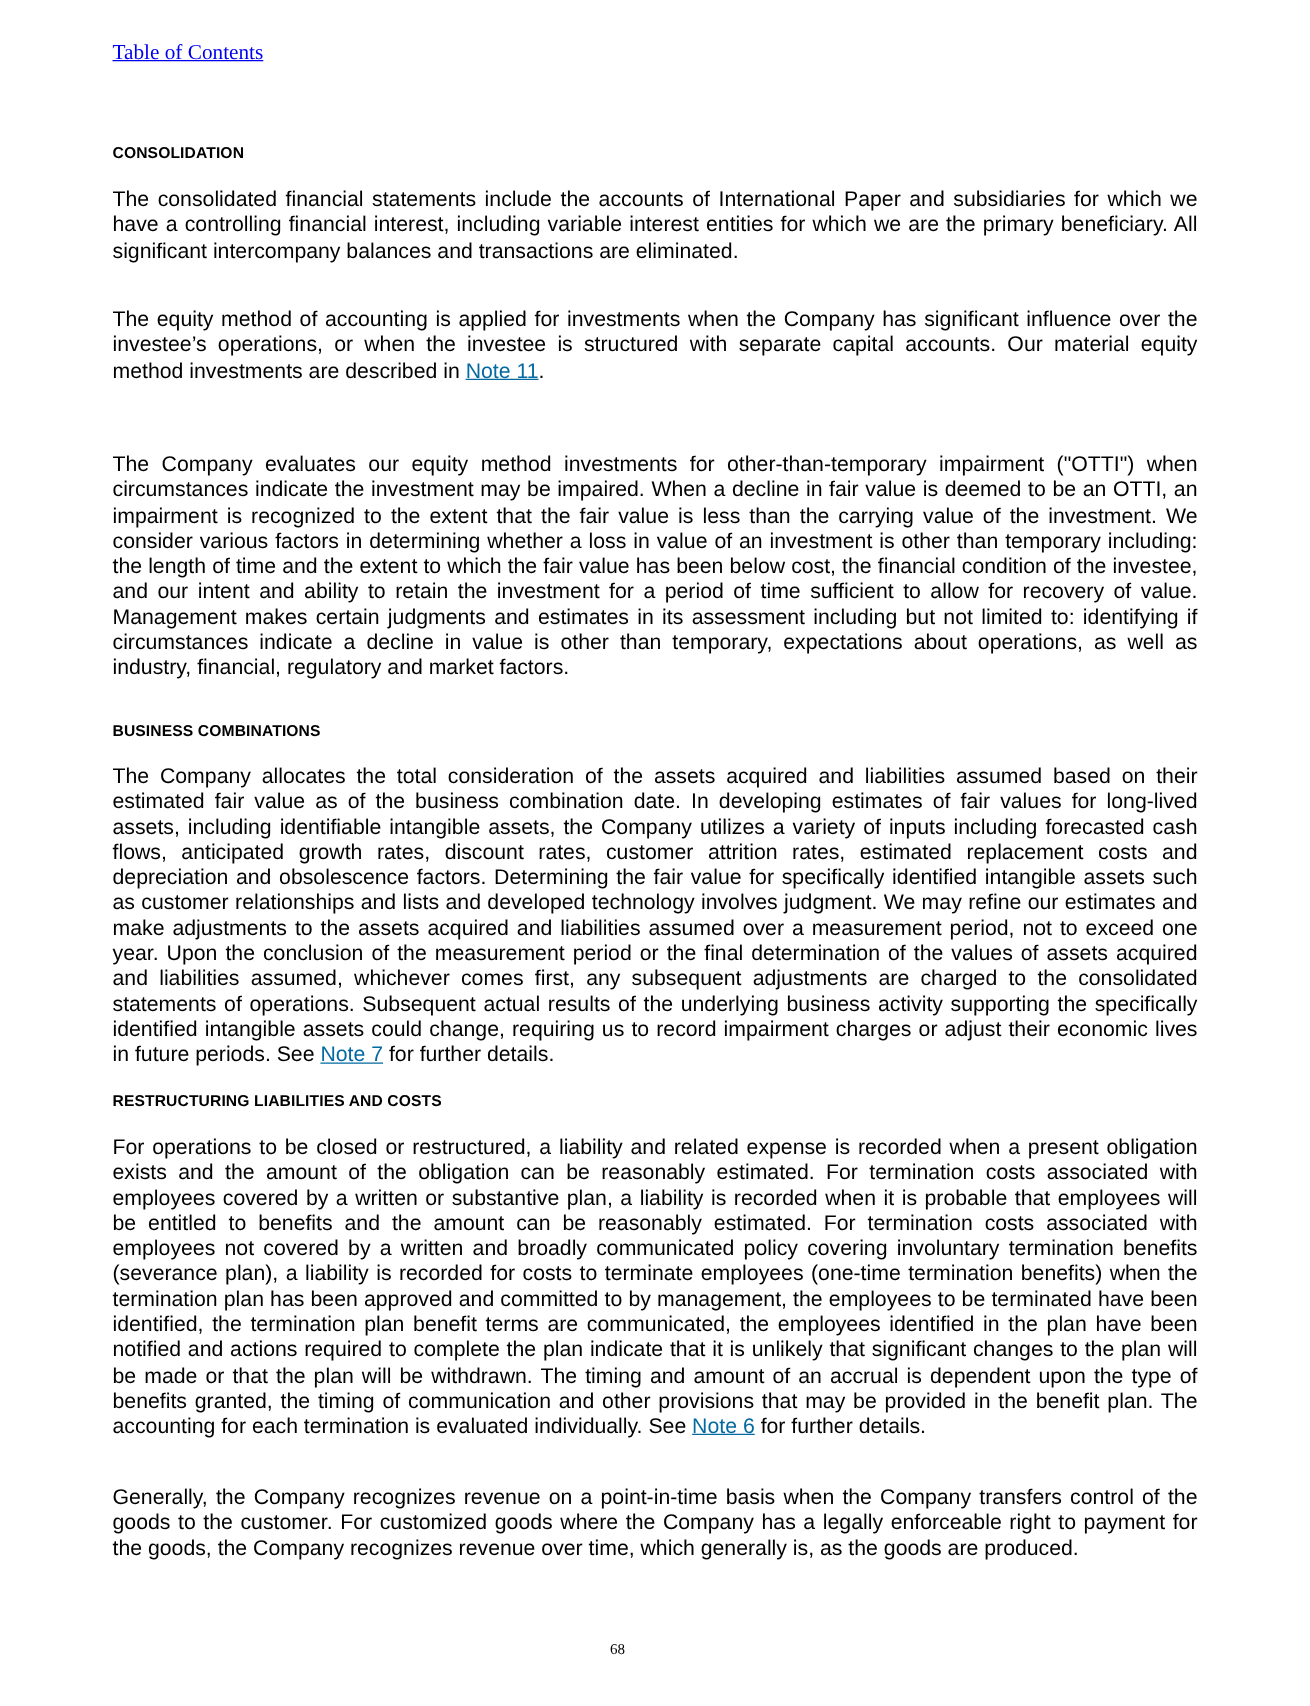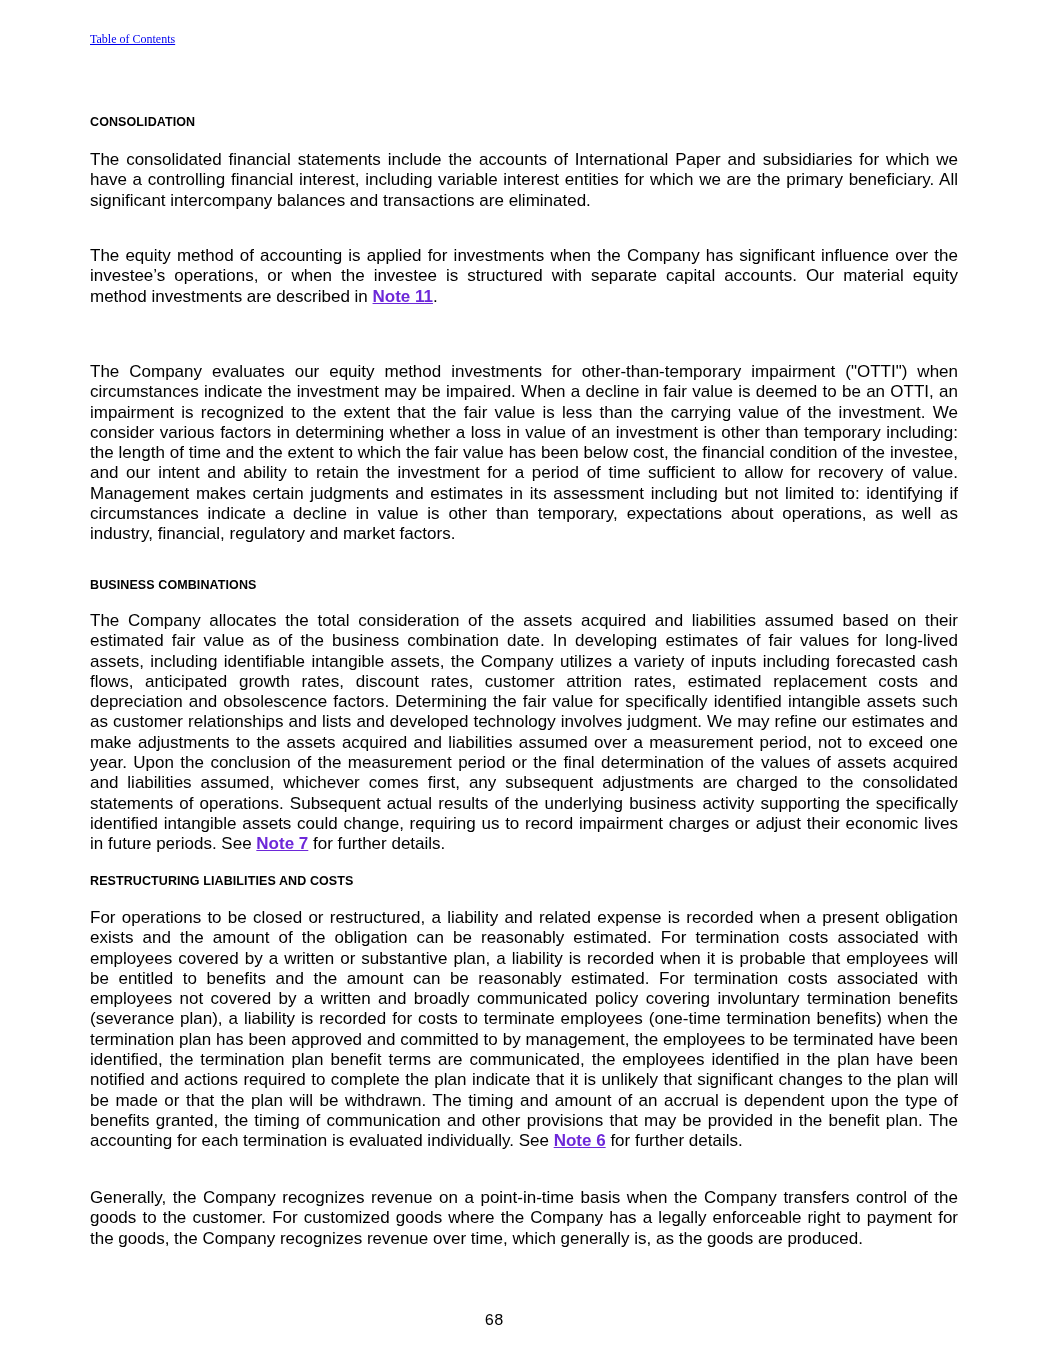--- a/index.html
+++ b/index.html
@@ -12,21 +12,21 @@
       height: 1365px;
       position: relative;
       overflow: hidden;
       color: #000000;
     }
     .toc-link {
       position: absolute;
       left: 90px;
       top: 32px;
       font-family: "Liberation Serif", serif;
-      font-size: 12px;
+      font-size: 17px;
       color: #0000ee;
       text-decoration: underline;
       cursor: pointer;
     }
     .section {
       position: absolute;
       left: 90px;
       width: 868px;
       margin-top: 32px;
     }
@@ -39,33 +39,32 @@
       letter-spacing: 0.1px;
     }
     .para {
       font-family: "Liberation Sans", sans-serif;
       font-size: 17px;
       line-height: 20.3px;
       text-align: justify;
       margin: 0;
     }
     .link {
-      color: #6d28d9;
+      color: #0369a1;
       text-decoration: underline;
       cursor: pointer;
-      font-weight: bold;
     }
     .page-number {
       position: absolute;
       left: 0;
       width: 988px;
       top: 1312px;
       text-align: center;
-      font-family: Liberation Mono, monospace;
-      font-size: 16px;
+      font-family: Liberation Serif, serif;
+      font-size: 12px;
     }
   </style>
 </head>
 <body>
 
 <a class="toc-link">Table of Contents</a>
 
 <div class="section" style="top:82px;">
   <h3 class="heading">CONSOLIDATION</h3>
   <p class="para" style="margin-top:20px;">The consolidated financial statements include the accounts of International Paper and subsidiaries for which we have a controlling financial interest, including variable interest entities for which we are the primary beneficiary. All significant intercompany balances and transactions are eliminated.</p>

